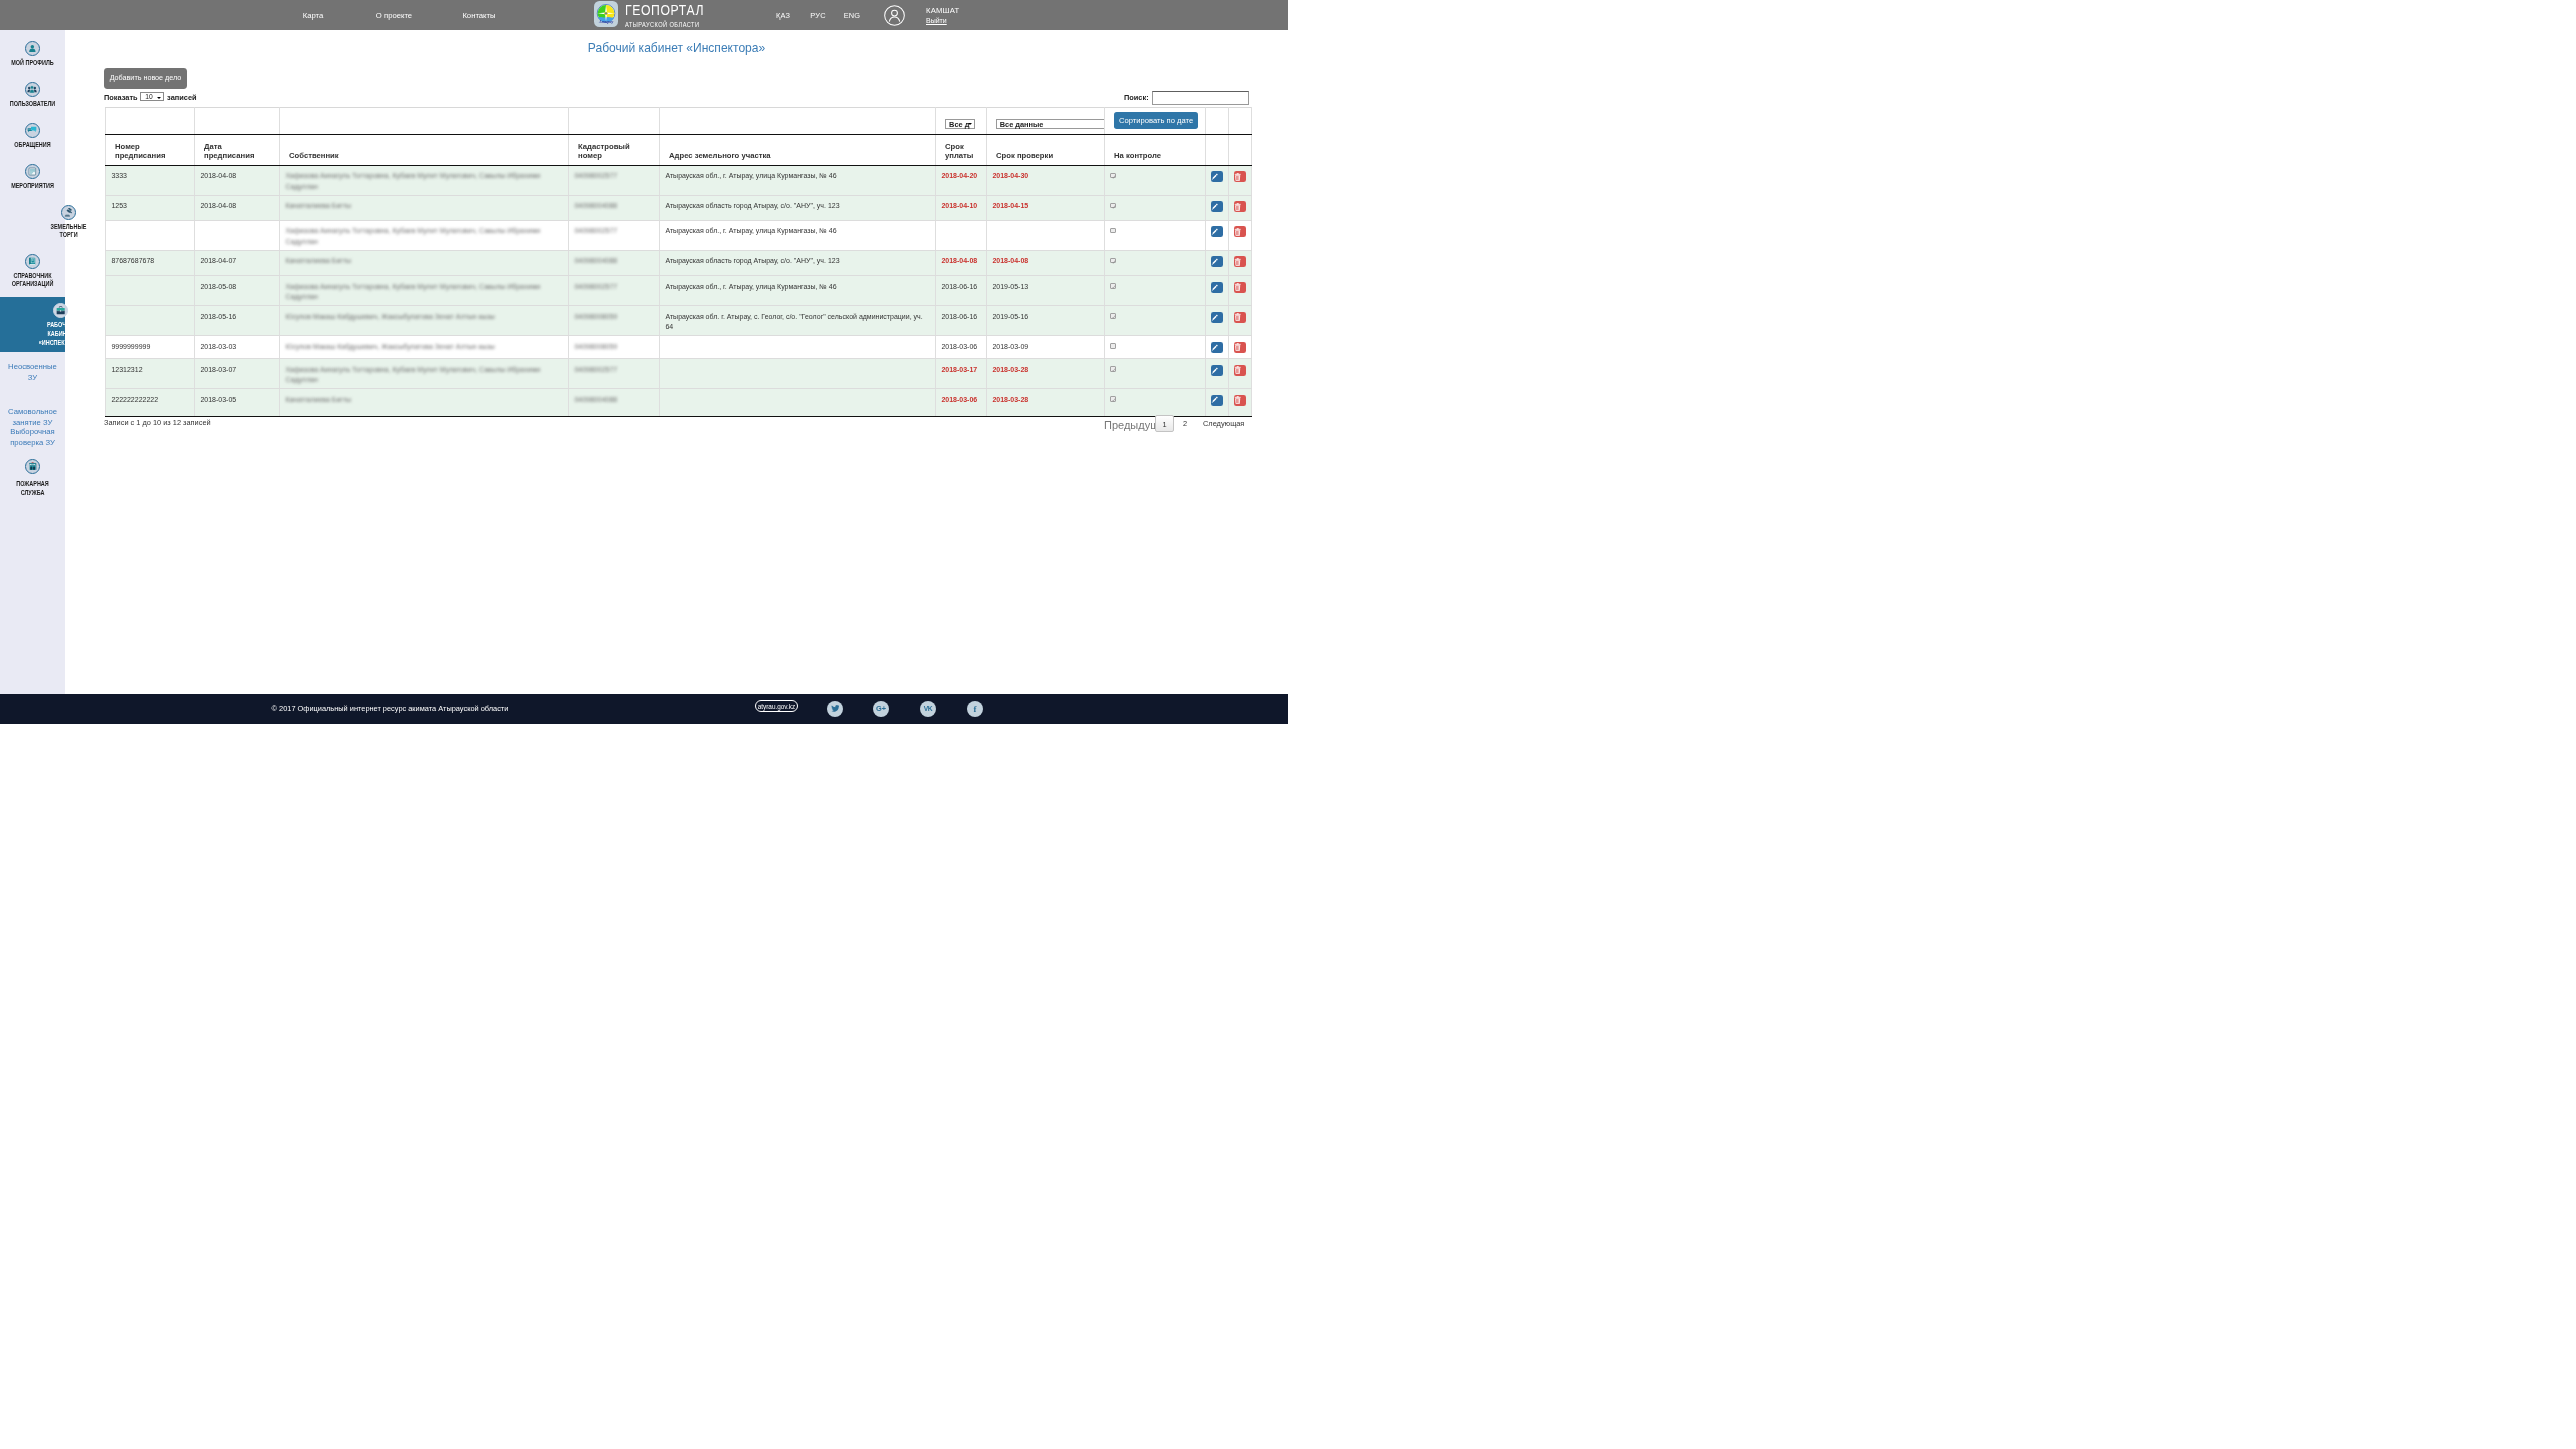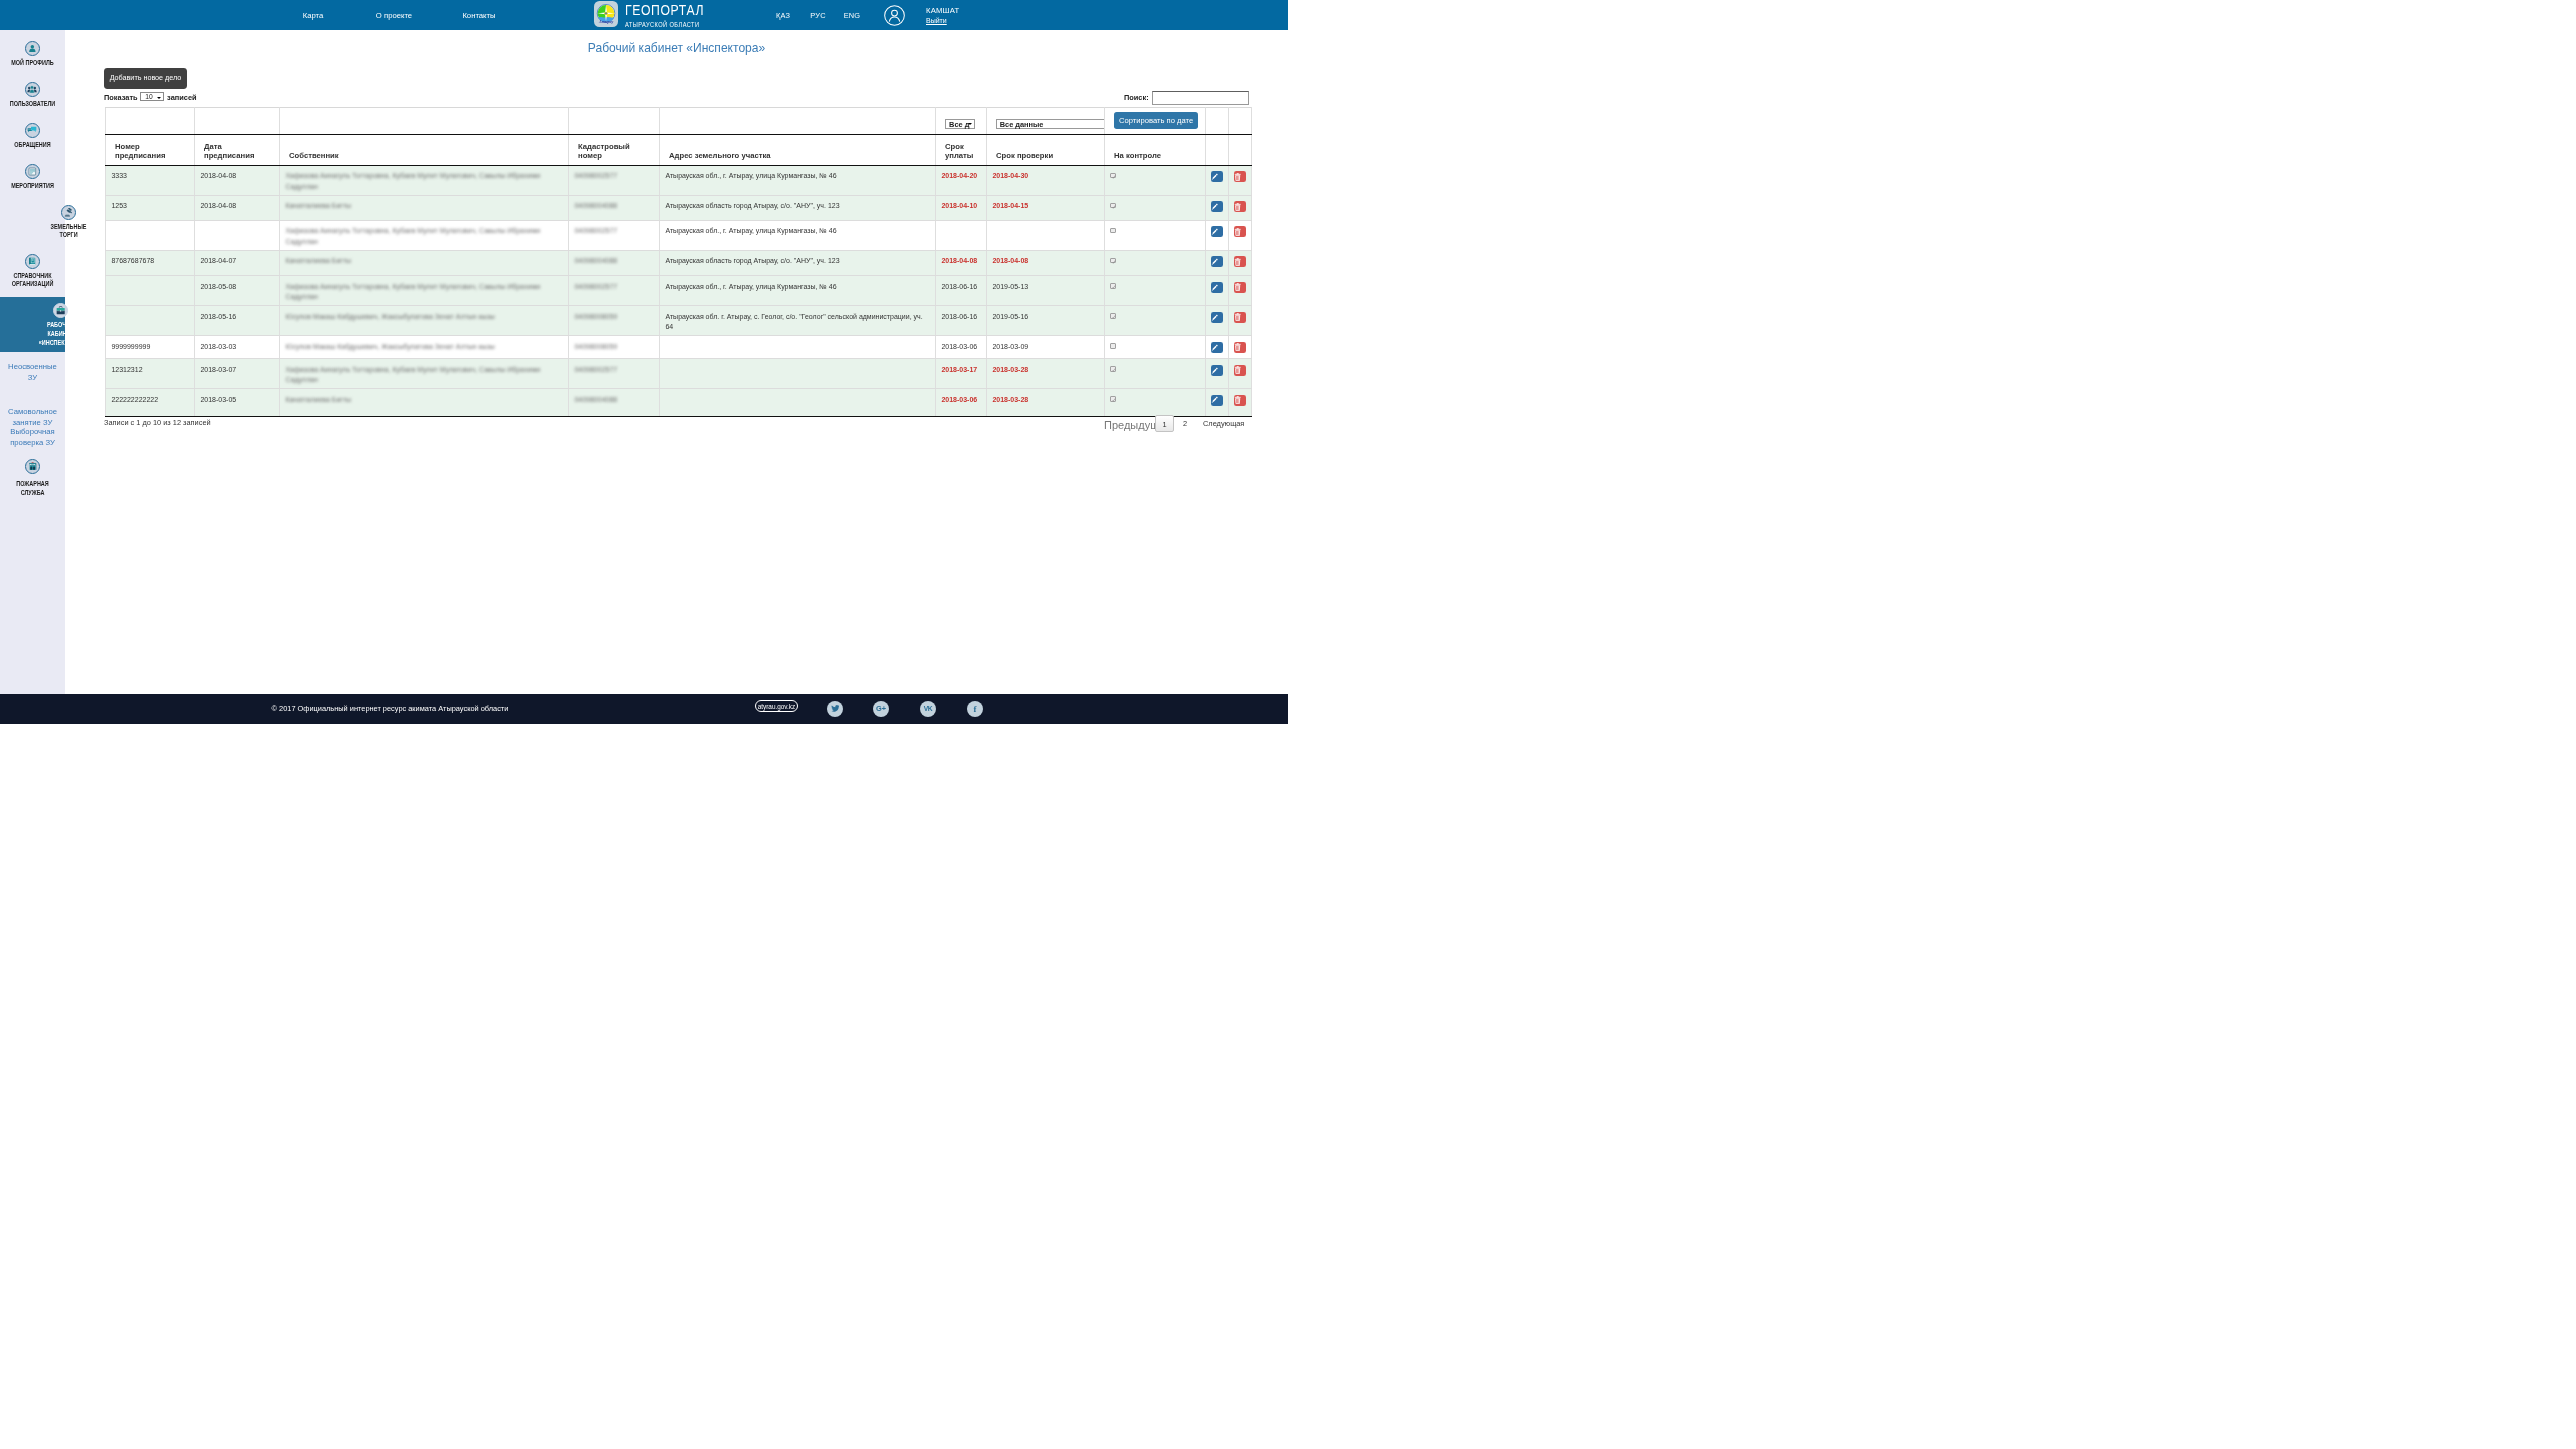--- a/index.html
+++ b/index.html
@@ -1,39 +1,39 @@
 <!DOCTYPE html>
 <html lang="ru" style="font-size:10.7px"><head>
 <meta charset="utf-8">
 <title>Геопортал</title>
 <style>
   * { margin:0; padding:0; box-sizing:border-box; }
   html,body { width:1288px; height:725px; overflow:hidden; background:#fff;
     font-family:"Liberation Sans", sans-serif; }
   .abs { position:absolute; }
   
-  .header { position:absolute; left:0; top:0; width:1288px; height:29.5px; background:#0369a1; }
+  .header { position:absolute; left:0; top:0; width:1288px; height:29.5px; background:#737373; }
   .nav-link { position:absolute; top:10.7px; transform:translateX(-50%); color:#fff; font-size:7.7px; }
   .brand-big { position:absolute; display:inline-block; left:625px; top:2.3px; color:#fff; font-size:14.4px; letter-spacing:0.7px; transform:scaleX(0.85); transform-origin:left; }
   .brand-small { position:absolute; display:inline-block; left:625px; top:20.5px; color:#fff; font-size:6.7px; letter-spacing:0.5px; transform:scaleX(0.85); transform-origin:left; }
   .lang { position:absolute; top:11.4px; transform:translateX(-50%); color:#fff; font-size:7.4px; letter-spacing:0.2px; }
   .kamshat { position:absolute; left:926px; top:6.4px; color:#fff; font-size:7.7px; letter-spacing:0.2px; }
   .vyiti { position:absolute; left:926px; top:17px; color:#fff; font-size:7px; text-decoration:underline; }
   
   .sidebar { position:absolute; left:0; top:29.5px; width:65px; height:665px; background:#e9eaf4; }
   .sb-item { position:absolute; left:0; width:65px; text-align:center; }
   .sb-circ { width:14.8px; height:14.8px; border-radius:50%; background:#c9d3e0; border:0.9px solid #2a6e99; margin:0 auto; display:flex; align-items:center; justify-content:center; }
   .sb-label { font-size:7.4px; color:#1c1c1c; line-height:7.7px; margin-top:3.4px; transform:scaleX(0.74); font-weight:bold; }
   .sb-active { position:absolute; left:0; top:297px; width:65px; height:55px; background:#256f99; }
   .sb-on .sb-label { color:#fff; line-height:8.9px; }
   .sb-on .sb-circ { background:#ccd6e4; border-color:#ccd6e4; }
   .sb-link { position:absolute; left:0; width:65px; text-align:center; color:#3a7ab8; font-size:7.7px; line-height:11px; }
   
   .title { position:absolute; left:65px; width:1223px; top:40px; text-align:center; color:#3c7db6; font-size:13.4px; }
-  .btn-add { position:absolute; left:104px; top:68px; width:83px; height:20.5px; background:#404040; border-radius:3.4px; color:#fff; font-size:7.2px; text-align:center; line-height:20.5px; }
+  .btn-add { position:absolute; left:104px; top:68px; width:83px; height:20.5px; background:#737373; border-radius:3.4px; color:#fff; font-size:7.2px; text-align:center; line-height:20.5px; }
   .show-row { position:absolute; left:104px; top:92px; font-size:7.4px; font-weight:bold; color:#222; }
   .sel10 { display:inline-block; width:24px; height:9.4px; border:0.7px solid #8a8a8a; font-size:6.7px; font-weight:normal; position:relative; vertical-align:1.3px; margin:0 0.7px; background:#fff; padding-left:4px; line-height:8px; }
   .search-label { position:absolute; left:1124px; top:93px; font-size:7.4px; font-weight:bold; color:#222; }
   .search-input { position:absolute; left:1152px; top:91px; width:97px; height:14px; border:0.7px solid #999; border-top-color:#5e5e5e; background:#fff; }
   .caret { display:inline-block; width:0; height:0; border-left:2px solid transparent; border-right:2px solid transparent; border-top:2.7px solid #000; position:absolute; }
   
   table.dt { position:absolute; left:105px; top:107px; border-collapse:collapse; table-layout:fixed; width:1144px; font-size:7px; color:#333; }
   table.dt td, table.dt th { border-left:0.7px solid #dedede; border-right:0.7px solid #dedede; vertical-align:top; padding:5.4px 5.4px 2.7px 5.4px; overflow:hidden; }
   tr.filter td { border-top:0.7px solid #d8d8d8; border-bottom:1.3px solid #111; height:27px; padding:4px 4px 4.7px; vertical-align:bottom; }
   tr.head th { border-bottom:1.3px solid #111; height:31px; text-align:left; font-size:7.7px; font-weight:bold; vertical-align:bottom; padding:0 5.4px 4.7px 9px; line-height:9px; }

